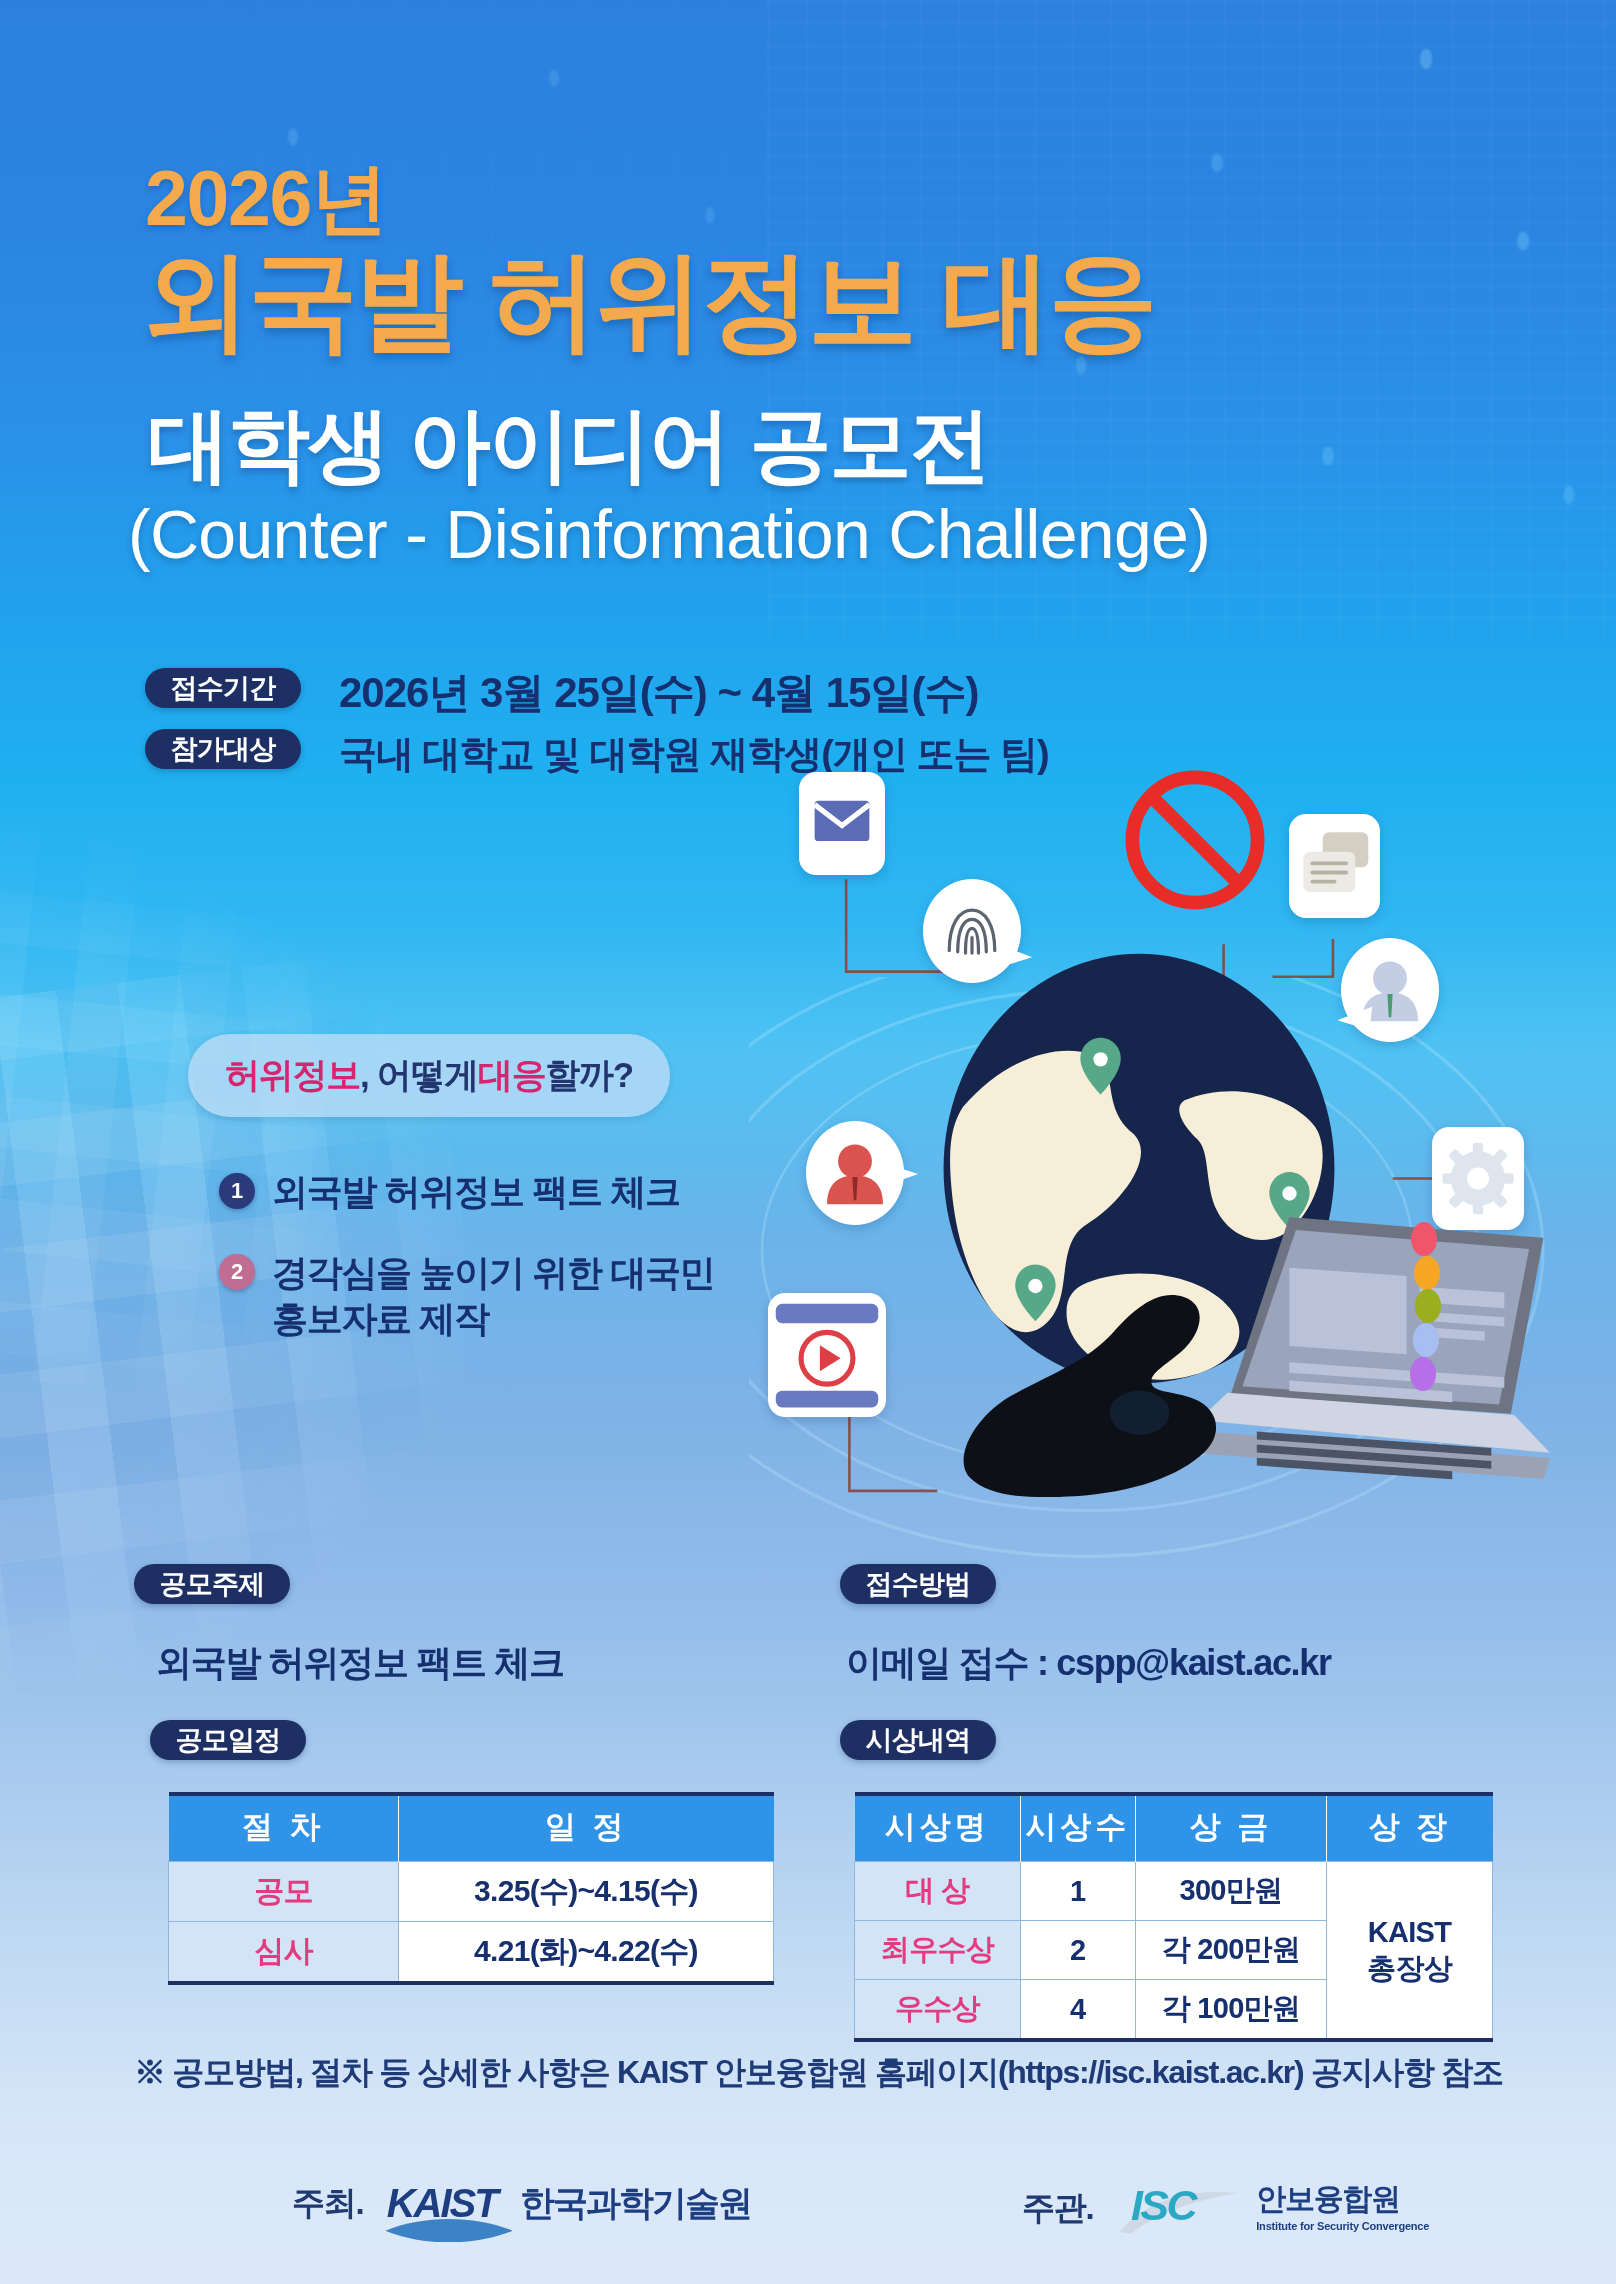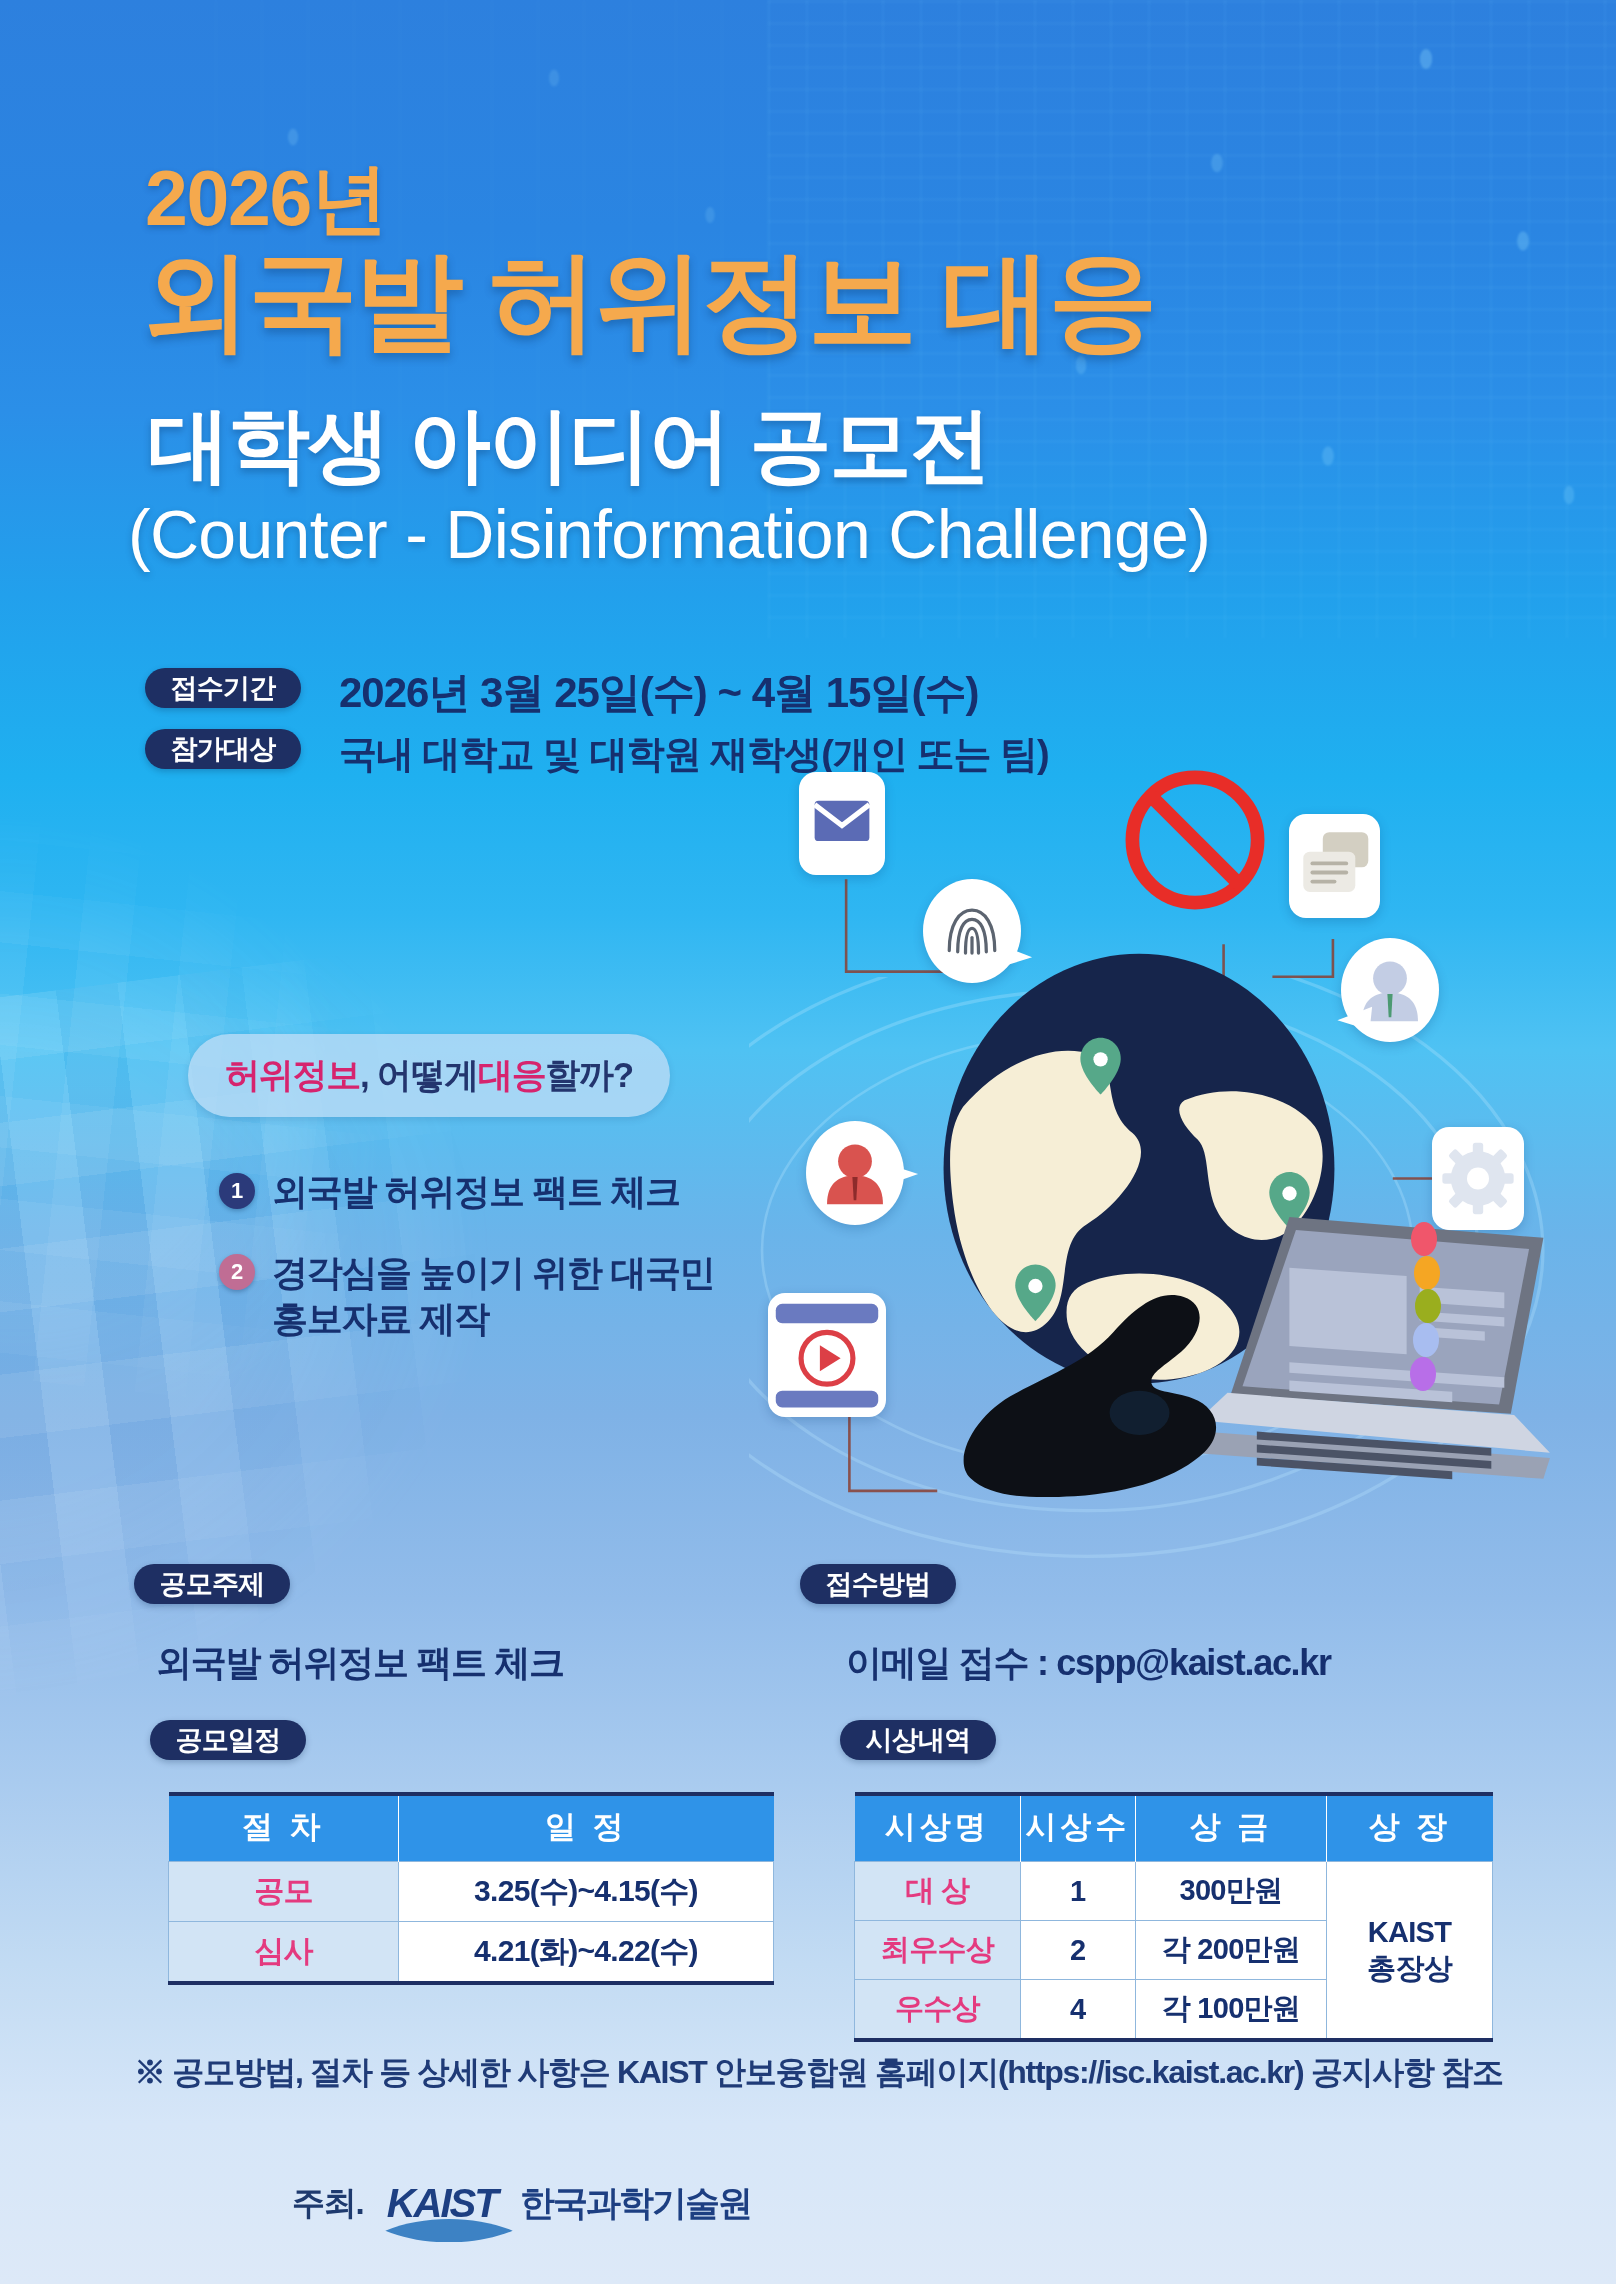--- a/index.html
+++ b/index.html
@@ -388,21 +388,21 @@
   </div>
   <div class="numrow" style="left:219px;top:1250px;">
     <div class="numcircle" style="background:#c06d94;">2</div>
     <div class="numtxt">경각심을 높이기 위한 대국민
 홍보자료 제작</div>
   </div>
 
   <div class="pill pill-sm" style="left:134px;top:1564px;width:117px;">공모주제</div>
   <div class="sec-val" style="left:156px;top:1639px;">외국발 허위정보 팩트 체크</div>
 
-  <div class="pill pill-sm" style="left:800px;top:1564px;width:117px;">접수방법</div>
+  <div class="pill pill-sm" style="left:840px;top:1564px;width:117px;">접수방법</div>
   <div class="sec-val" style="left:846px;top:1639px;">이메일 접수 : cspp@kaist.ac.kr</div>
 
   <div class="pill pill-sm" style="left:150px;top:1720px;width:117px;">공모일정</div>
   <div class="pill pill-sm" style="left:840px;top:1720px;width:117px;">시상내역</div>
 
   <table class="tbl-sched">
     <thead>
       <tr>
         <th style="width:38%">절 차</th>
         <th style="width:62%">일 정</th>
@@ -456,15 +456,28 @@
     <div class="foot-lbl">주최.</div>
     <div style="position:relative;margin-left:23.4px;">
       <div class="kaist-word">KAIST</div>
       <svg style="position:absolute;left:-2.6px;top:38px;width:130px;height:23.4px" viewBox="0 0 200 36">
         <path d="M2 18 C60 -6 140 -6 198 18 C140 42 60 42 2 18 Z" fill="#3d82c4"></path>
       </svg>
     </div>
     <div class="kaist-kor" style="margin-left:23.4px;">한국과학기술원</div>
   </div>
 
+  <div class="foot" style="left:990px;top:2180px;">
+    <div class="foot-lbl">주관.</div>
+    <div style="position:relative;margin-left:23.4px;width:124px;height:56px;">
+      <svg style="position:absolute;left:0;top:3.9px;width:124px;height:52px" viewBox="0 0 190 80">
+        <path d="M4 74 C40 30 100 6 186 14 C110 26 58 48 22 76 Z" fill="#cfd9e6"></path>
+      </svg>
+      <div class="isc-word" style="position:absolute;left:14.3px;top:1.3px;">ISC</div>
+    </div>
+    <div style="margin-left:15.6px;">
+      <div class="isc-kor">안보융합원</div>
+      <div class="isc-sub" style="margin-top:5.2px;">Institute for Security Convergence</div>
+    </div>
+  </div>
 
 </div>
 
 
 </body></html>

